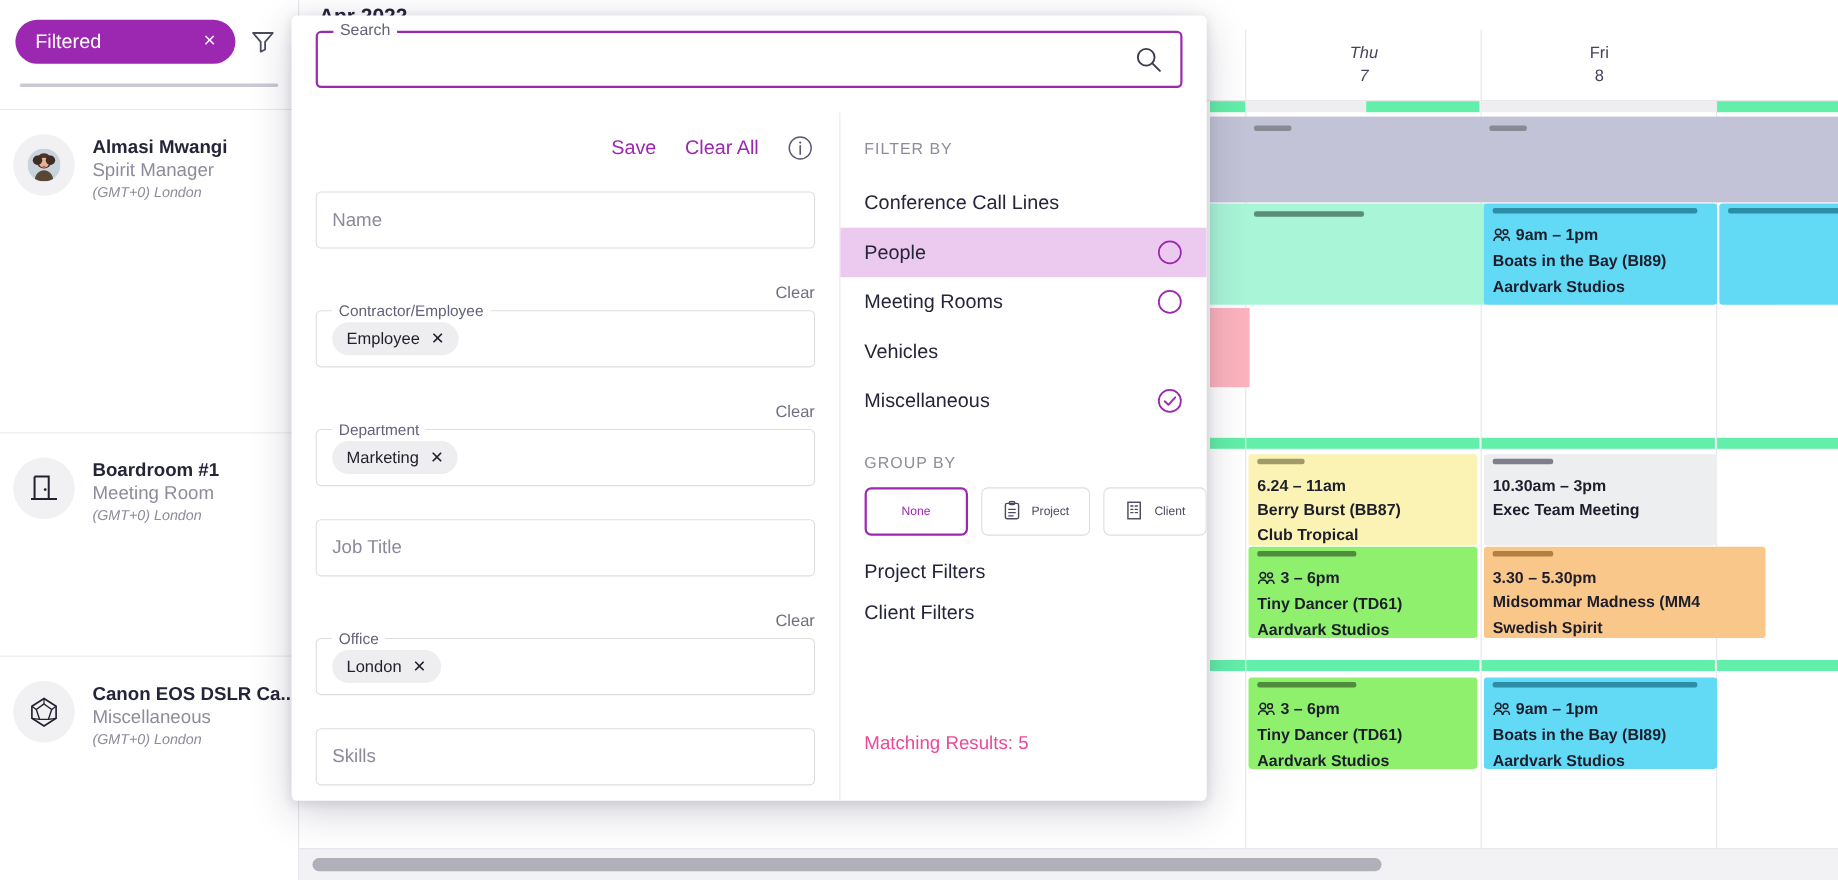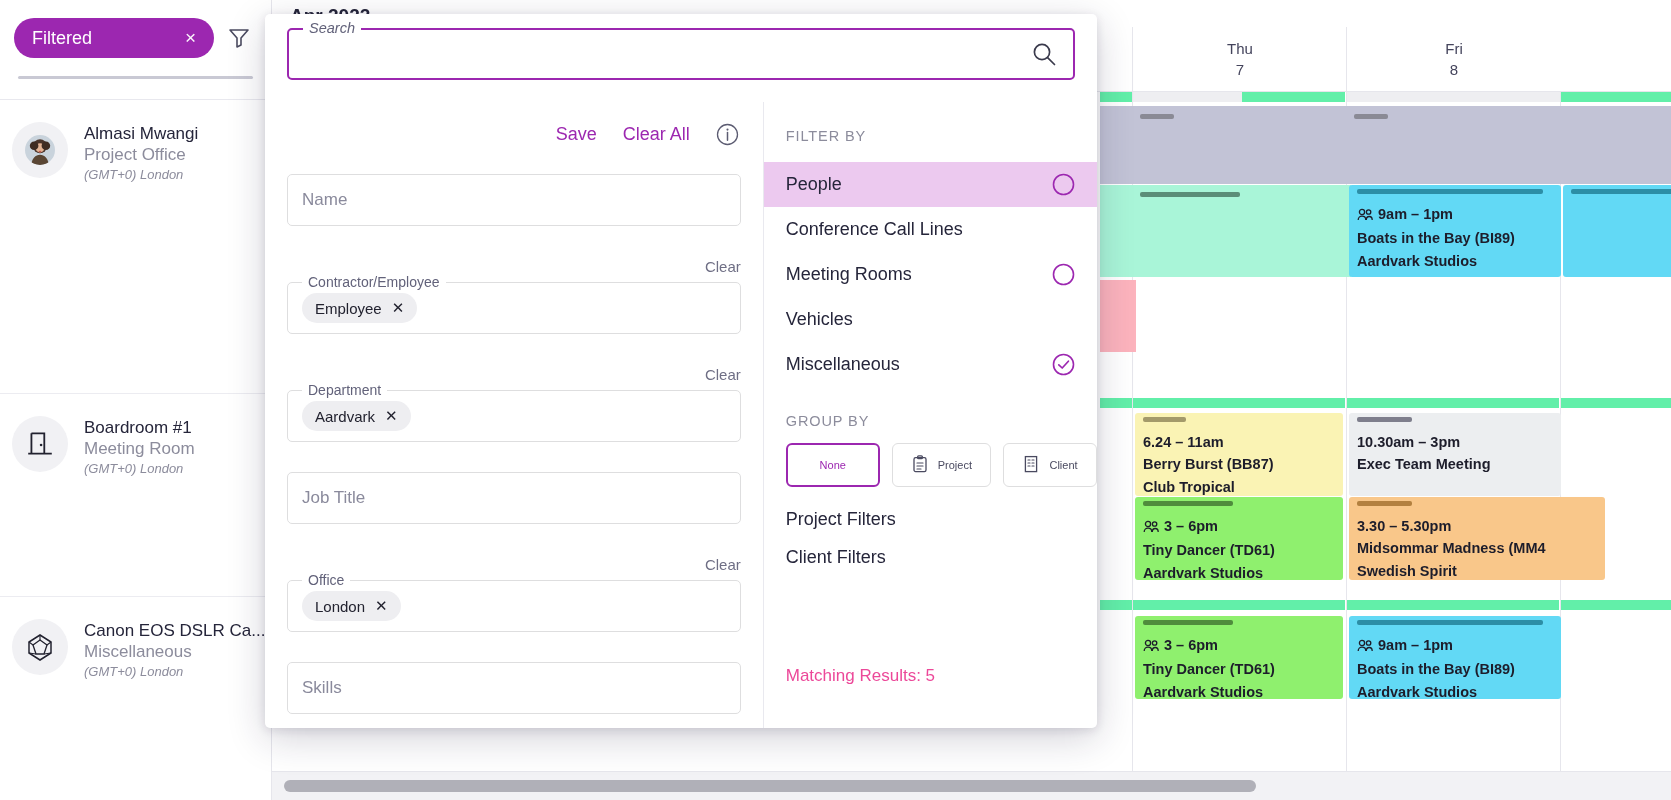--- a/index.html
+++ b/index.html
@@ -25,21 +25,21 @@
   .sb-divider{height:3px;background:#c9c9d4;margin:0 18px;border-radius:2px;}
   .sb-sep{height:1px;background:#e8e8ee;margin-top:20px;}
 
   .res-row{display:flex;align-items:flex-start;padding:22px 0 0 12px;box-sizing:border-box;}
   .res-avatar{
     width:56px;height:56px;border-radius:50%;flex:0 0 56px;overflow:hidden;
     background:#f1f1f4;display:flex;align-items:center;justify-content:center;
   }
   .res-avatar svg{width:30px;height:30px;}
   .res-txt{margin-left:16px;padding-top:1px;}
-  .res-name{font-size:17px;font-weight:400;color:#25253a;line-height:1.25;}
+  .res-name{font-size:17px;font-weight:700;color:#25253a;line-height:1.25;}
   .res-role{font-size:17px;color:#8c8c9c;line-height:1.3;}
   .res-tz{font-size:13px;color:#8c8c9c;font-style:italic;line-height:1.4;}
   .res-block{position:relative;border-bottom:1px solid #ececf1;box-sizing:border-box;}
 
   
   .cal{position:absolute;left:272px;top:0;right:0;height:800px;background:#fff;}
   .cal-month{position:absolute;left:18px;top:5px;font-size:19px;font-weight:700;color:#25253a;}
   .cal-head{position:absolute;left:0;top:27px;height:64px;width:100%;border-bottom:1px solid #e6e6ec;}
   .day-col-head{position:absolute;top:0;height:64px;border-left:1px solid #e6e6ec;display:flex;flex-direction:column;
     align-items:center;justify-content:center;font-size:15px;color:#44445c;}
@@ -66,21 +66,21 @@
   .modal{
     position:absolute;left:265px;top:14px;width:832px;height:714px;
     background:#fff;border-radius:5px;z-index:40;
     box-shadow:0 10px 38px rgba(30,25,60,.20), 0 2px 10px rgba(30,25,60,.12);
     overflow:hidden;
   }
   .modal-search{height:88px;padding:14px 22px 0 22px;box-sizing:border-box;}
   .search-field{position:relative;height:52px;border:2px solid #9c27b0;border-radius:5px;box-sizing:border-box;}
   .search-legend{
     position:absolute;left:14px;top:-10px;background:#fff;padding:0 6px;
-    font-size:14.5px;color:#62627a;font-style:italic;
+    font-size:14.5px;color:#62627a;
   }
   .search-input{
     position:absolute;inset:0;border:0;outline:none;background:transparent;
     font-family:"Liberation Sans", sans-serif;font-size:16px;color:#25253a;padding:0 54px 0 14px;
   }
   .search-icon{position:absolute;right:16px;top:50%;transform:translateY(-50%);width:26px;height:26px;}
 
   .modal-body{position:absolute;left:0;top:88px;right:0;bottom:0;display:flex;}
   .pane-left{width:516px;box-sizing:border-box;border-right:1px solid #e9e9ef;position:relative;}
   .pane-right{flex:1;position:relative;}
@@ -123,21 +123,21 @@
 </style>
 </head>
 <body>
 
 <div id="root">
 
   <div class="cal">
     <div class="cal-month">Apr 2022</div>
 
     <div class="cal-head">
-      <div class="day-col-head" style="left:860px;width:214px;">
+      <div class="day-col-head" style="left:860px;width:214px;font-style:italic;">
         <span>Thu</span>
         <span class="dnum">7</span>
       </div>
       <div class="day-col-head" style="left:1074px;width:214px;">
         <span>Fri</span>
         <span class="dnum">8</span>
       </div>
     </div>
 
     <div class="col-line" style="left:860px;"></div>
@@ -279,21 +279,21 @@
               <circle cx="28" cy="24" r="8.5" fill="#e2b394"></circle>
               <path d="M12 56c0-12 8-19 16-19s16 7 16 19z" fill="#5a4634"></path>
               <circle cx="17" cy="20" r="8" fill="#3f2c22"></circle>
                 <circle cx="39" cy="20" r="8" fill="#3f2c22"></circle>
               <ellipse cx="28" cy="31" rx="2.6" ry="1.8" fill="#c0594f"></ellipse>
             </g>
           </svg>
         </div>
         <div class="res-txt">
           <div class="res-name">Almasi Mwangi</div>
-          <div class="res-role">Project Office</div>
+          <div class="res-role">Spirit Manager</div>
           <div class="res-tz">(GMT+0) London</div>
         </div>
       </div>
     </div>
 
     <div class="res-block" style="height:203px;">
       <div class="res-row">
         <div class="res-avatar">
           <svg viewBox="0 0 28 28">
               <path d="M6 4h12v19" fill="none" stroke="#22222f" stroke-width="1.7"></path>
@@ -373,21 +373,21 @@
               <span class="tx">✕</span>
             </span>
           </div>
         </div>
 
         <div class="fld-wrap" style="margin-top:56px;">
           <span class="fld-clear">Clear</span>
           <div class="fld">
             <span class="fld-legend">Department</span>
             <span class="tag">
-              <span>Aardvark</span>
+              <span>Marketing</span>
               <span class="tx">✕</span>
             </span>
           </div>
         </div>
 
         <div class="fld-wrap" style="margin-top:30px;text-align:right;">
           <div class="fld">
             <span class="fld-placeholder">Job Title</span>
           </div>
         </div>
@@ -407,30 +407,30 @@
           <div class="fld">
             <span class="fld-placeholder">Skills</span>
           </div>
         </div>
       </div>
 
       <div class="pane-right">
         <div class="sec-label">FILTER BY</div>
 
         <div style="margin-top:18px;">
+          <div class="fb-row">
+            <span>Conference Call Lines</span>
+          </div>
           <div class="fb-row active">
             <span>People</span>
             <span class="circ">
               <svg viewBox="0 0 23 23" width="23" height="23">
                   <circle cx="11.5" cy="11.5" r="10" fill="none" stroke="#9c27b0" stroke-width="1.6"></circle>
                 </svg>
             </span>
-          </div>
-          <div class="fb-row">
-            <span>Conference Call Lines</span>
           </div>
           <div class="fb-row">
             <span>Meeting Rooms</span>
             <span class="circ">
               <svg viewBox="0 0 23 23" width="23" height="23">
                   <circle cx="11.5" cy="11.5" r="10" fill="none" stroke="#9c27b0" stroke-width="1.6"></circle>
                 </svg>
             </span>
           </div>
           <div class="fb-row">

